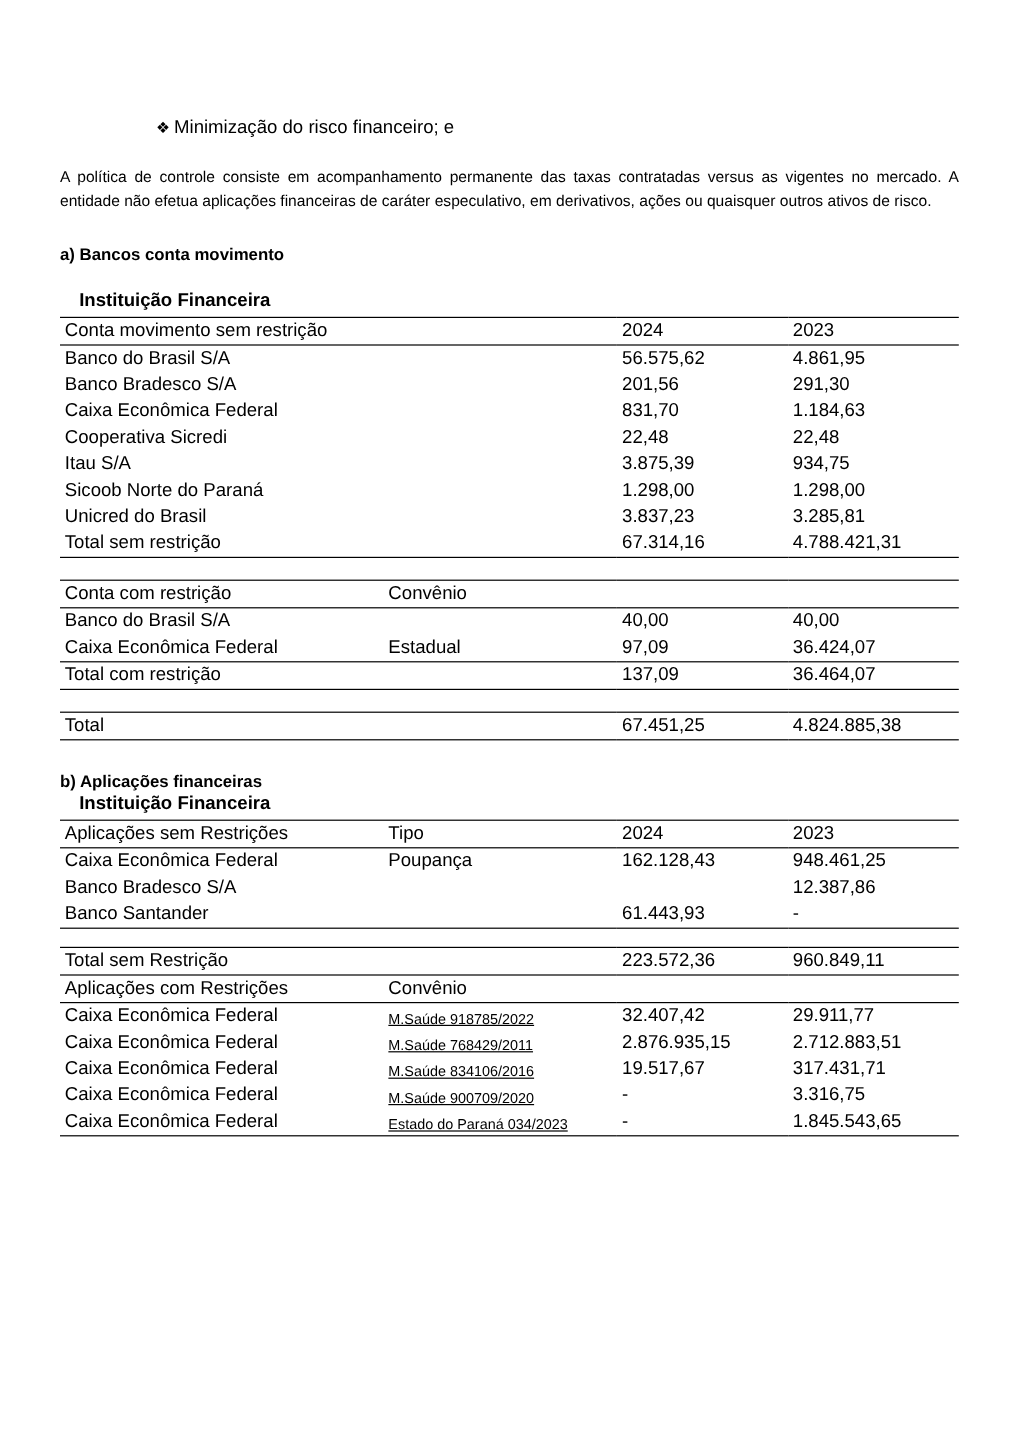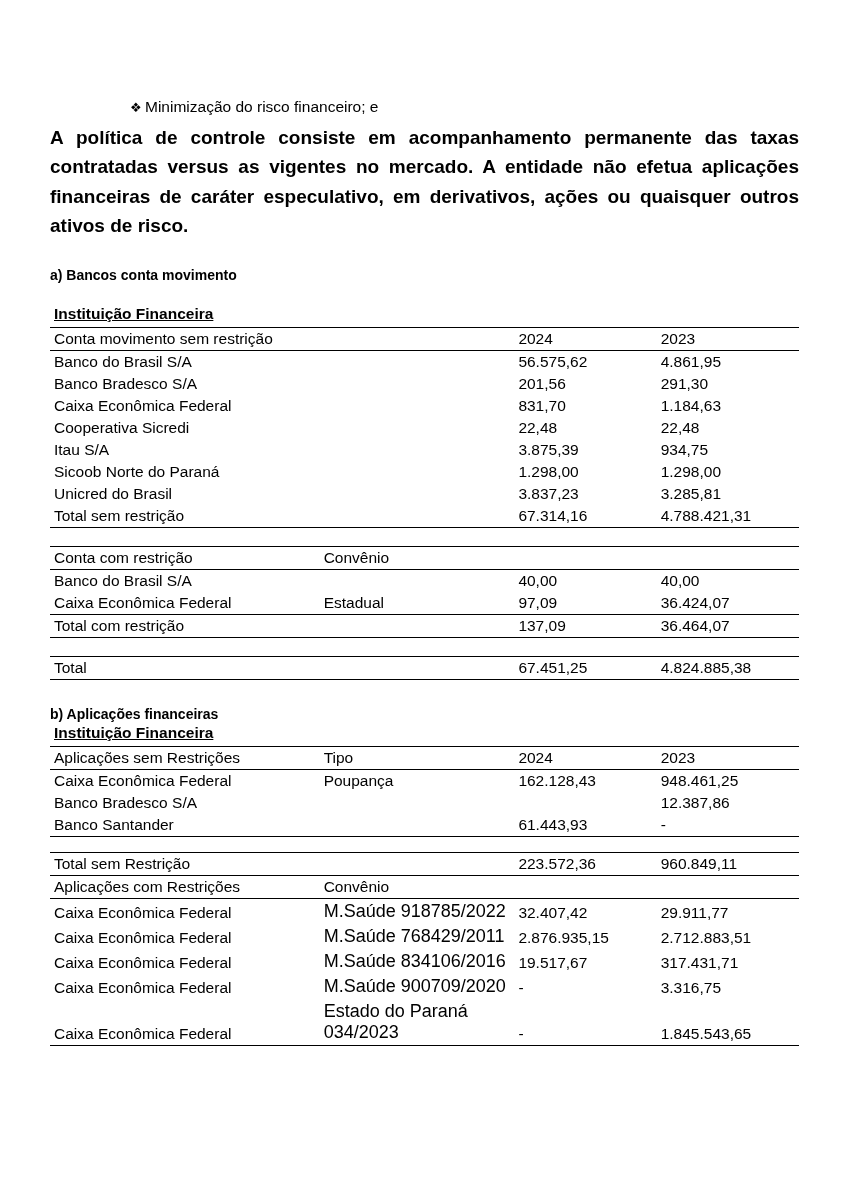--- a/index.html
+++ b/index.html
@@ -30,36 +30,34 @@
     line-height: 1.55;
     white-space: nowrap;
   }
   .bullet-mark {
     display: inline-block;
     width: 15px;
     font-size: 13px;
     vertical-align: baseline;
   }
   .para {
-    margin: 4px 0 0 0;
-    font-size: 19px;
+    margin: 19px 0 0 0;
+    font-size: 13px;
     line-height: 1.55;
     text-align: justify;
-    font-weight: bold;
   }
   .section-title {
     margin: 26px 0 0 0;
     font-size: 14px;
     font-weight: bold;
   }
   .sub-title {
-    margin: 22px 0 4px 4px;
+    margin: 22px 0 4px 16px;
     font-size: 15.5px;
     font-weight: bold;
-    text-decoration: underline;
   }
   .sub-title.tight {
     margin-top: 2px;
   }
   table.fin {
     width: 100%;
     border-collapse: collapse;
     font-size: 15.5px;
   }
   table.fin td, table.fin th {
@@ -70,21 +68,21 @@
   }
   .col-name  { width: 36%; }
   .col-mid   { width: 26%; }
   .col-num   { width: 19%; text-align: right; }
   .num { text-align: right; white-space: nowrap; }
   .bold { font-weight: bold; margin-left: 29px; }
   .rule-top td  { border-top: 1.2px solid #000; }
   .rule-bot td  { border-bottom: 1.2px solid #000; }
   .rule-thin-bot td { border-bottom: 1px solid #000; }
   .spacer-row td { height: 11px; border: none; padding: 0; }
-  .small-label { font-size: 18px; }
+  .small-label { font-size: 12px; text-decoration: underline; }
   .hdr-bold td { font-weight: bold; }
   .gap-18 { height: 18px; }
 </style>
 </head>
 <body>
 
 <div class="page">
 
   <ul class="bullet-list">
     <li>

